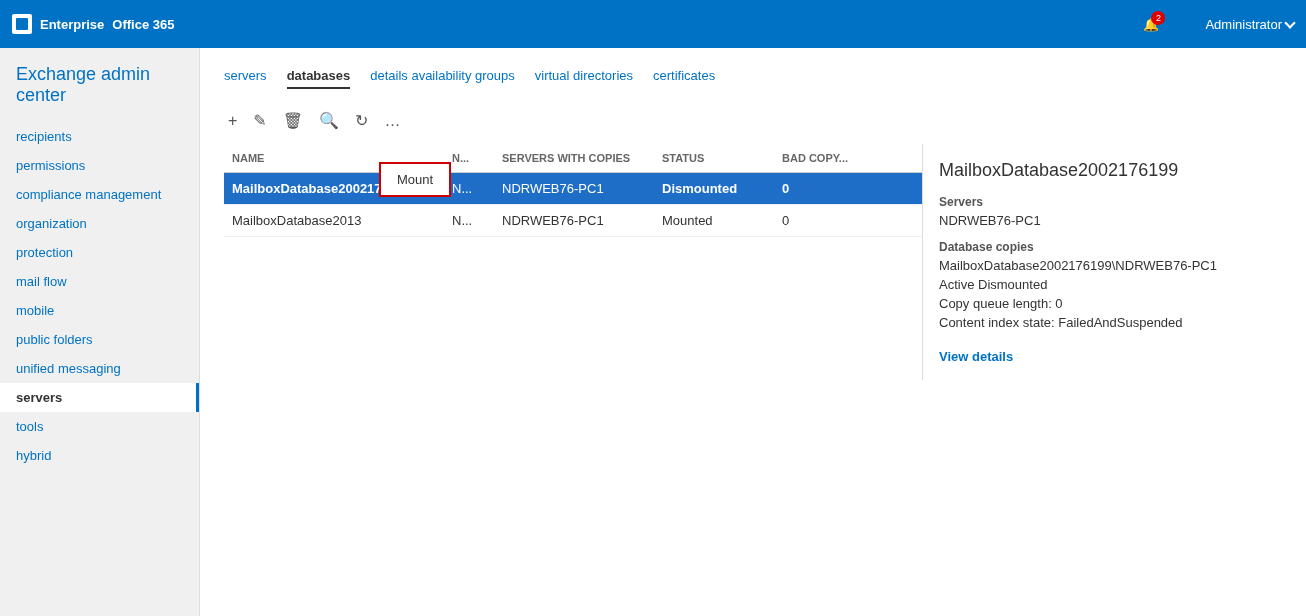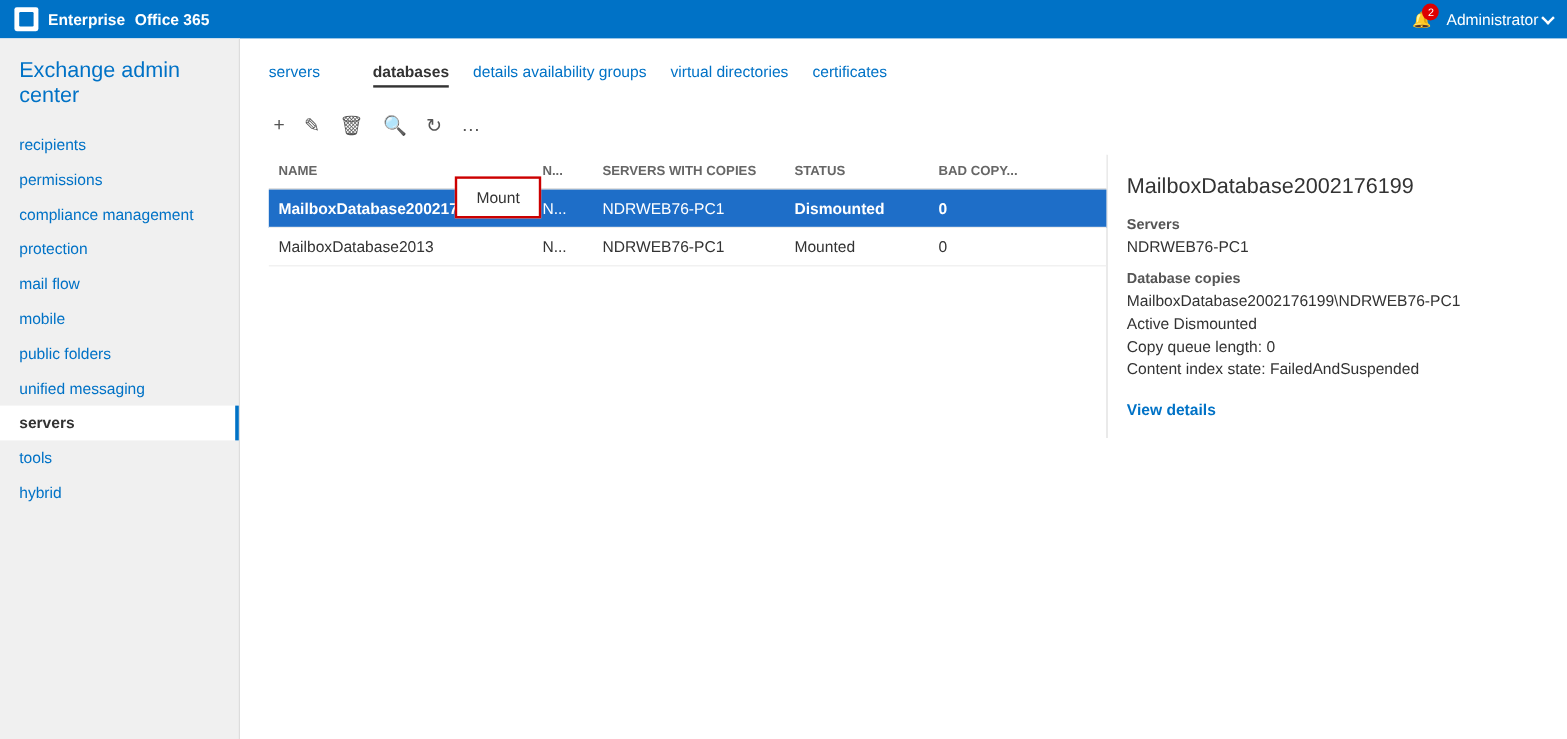--- a/index.html
+++ b/index.html
@@ -2,21 +2,21 @@
 <html><head>
   <meta charset="utf-8">
   <style>
     * { margin: 0; padding: 0; box-sizing: border-box; }
     body { font-family: 'Segoe UI', Arial, sans-serif; font-size: 13px; color: #333; background: #fff; overflow: hidden; }
 
     
     .topbar {
       background: #0072C6;
       color: #fff;
-      height: 32px;
+      height: 48px;
       display: flex;
       align-items: center;
       justify-content: space-between;
       padding: 0 12px;
     }
     .topbar-left { display: flex; align-items: center; gap: 8px; }
     .topbar-logo {
       width: 20px; height: 20px;
       background: #fff;
       border-radius: 2px;
@@ -29,21 +29,21 @@
     }
     .topbar-title { font-size: 13px; font-weight: 600; color: #fff; }
     .topbar-right { display: flex; align-items: center; gap: 12px; }
     .bell-icon { position: relative; cursor: pointer; }
     .bell-badge {
       position: absolute; top: -6px; right: -6px;
       background: #d00; color: #fff;
       border-radius: 50%; width: 14px; height: 14px;
       font-size: 9px; display: flex; align-items: center; justify-content: center;
     }
-    .admin-dropdown { color: #fff; font-size: 13px; cursor: pointer; display: flex; align-items: center; gap: 4px; }
+    .admin-dropdown { color: #fff; font-size: 13px; cursor: pointer; display: flex; align-items: center; gap: 4px; margin-left: 34px; }
     .chevron-down { border: solid #fff; border-width: 0 2px 2px 0; display: inline-block; padding: 3px; transform: rotate(45deg); margin-top: -3px; }
 
     
     .layout { display: flex; height: calc(100vh - 32px); }
 
     
     .sidebar {
       width: 200px;
       background: #f0f0f0;
       border-right: 1px solid #ddd;
@@ -78,21 +78,20 @@
       font-size: 13px;
       color: #0072C6;
       cursor: pointer;
       padding-bottom: 4px;
       text-decoration: none;
     }
     .subnav-item.active {
       font-weight: 700;
       color: #333;
       border-bottom: 2px solid #333;
-      margin-left: 24px;
     }
 
     
     .toolbar { display: flex; align-items: center; gap: 8px; margin-bottom: 12px; }
     .toolbar-btn {
       background: none; border: none; cursor: pointer;
       font-size: 16px; color: #555; padding: 2px 4px;
       display: flex; align-items: center; justify-content: center;
     }
 
@@ -168,20 +167,21 @@
   </div>
 </div>
 
 <div class="layout">
 
   <div class="sidebar">
     <div class="sidebar-title">Exchange admin center</div>
     <div class="sidebar-item">recipients</div>
     <div class="sidebar-item">permissions</div>
     <div class="sidebar-item">compliance management</div>
+    <div class="sidebar-item">organization</div>
     <div class="sidebar-item">protection</div>
     <div class="sidebar-item">mail flow</div>
     <div class="sidebar-item">mobile</div>
     <div class="sidebar-item">public folders</div>
     <div class="sidebar-item">unified messaging</div>
     <div class="sidebar-item active">servers</div>
     <div class="sidebar-item">tools</div>
     <div class="sidebar-item">hybrid</div>
   </div>
 

